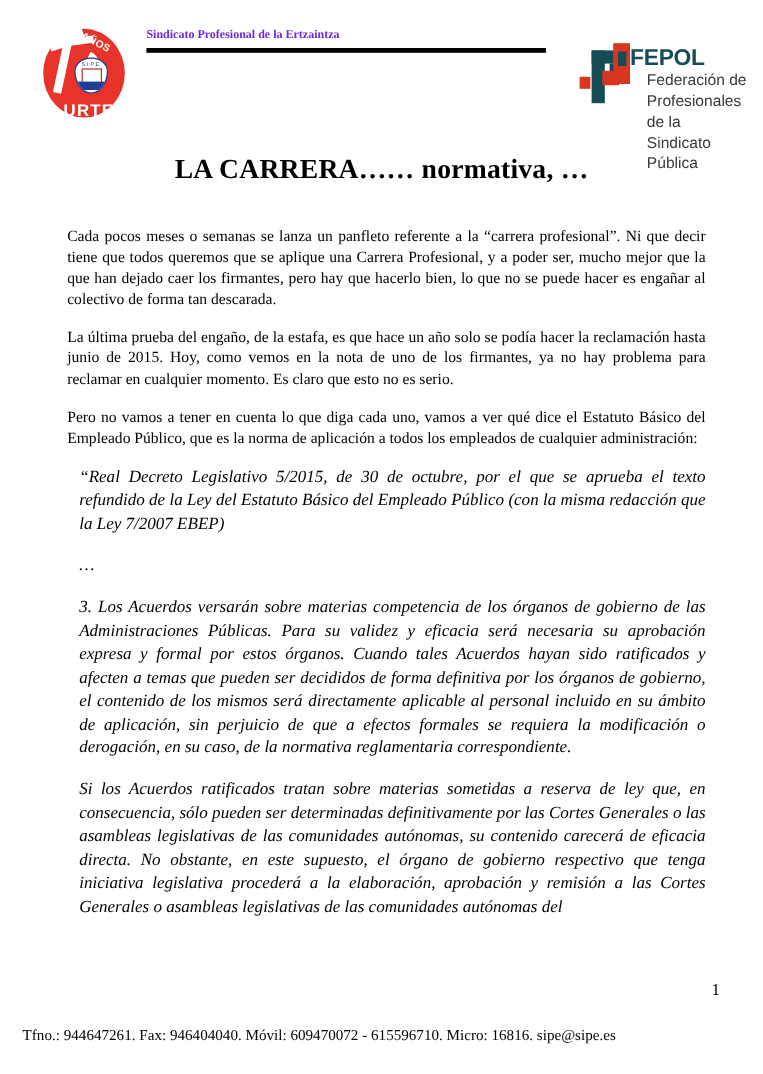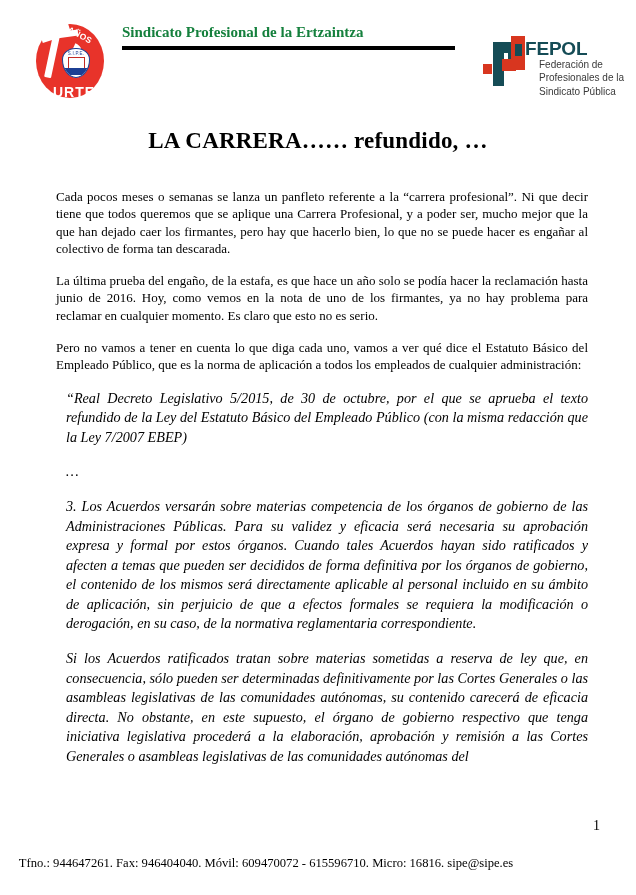--- a/index.html
+++ b/index.html
@@ -155,23 +155,23 @@
   }
 
   
   .header-titles {
     position: absolute;
     left: 122px;
     top: 14px;
     width: 330px;
   }
   .header-line1, .header-line2 {
-    font-size: 15px;
-    font-weight: bold;
-    color: #15803d;
+    font-size: 10px;
+    font-weight: bold;
+    color: #6d28d9;
     white-space: nowrap;
     line-height: 1.1;
   }
   .header-line1 { padding-bottom: 5px; }
   .header-rule {
     width: 333px;
     height: 4px;
     background: #000000;
     margin: 0 0 5px 0;
   }
@@ -230,21 +230,21 @@
     height: 12px;
     background: #154c56;
     margin-right: 3px;
     vertical-align: -1px;
   }
   .fepol-sub {
     position: absolute;
     left: 56px;
     top: 22px;
     font-family: "Liberation Sans", sans-serif;
-    font-size: 10px;
+    font-size: 13px;
     line-height: 1.33;
     color: #3a3a3a;
   }
 
   
   .doc-title {
     position: absolute;
     top: 128px;
     left: 0;
     width: 636px;
@@ -342,25 +342,25 @@
         <span class="sq"></span><span>FEPOL</span>
       </div>
       <div class="fepol-sub">
         <div>Federación de</div>
         <div>Profesionales de la</div>
         <div>Sindicato Pública</div>
       </div>
     </div>
   </div>
 
-  <div class="doc-title">LA CARRERA…… refundido, …</div>
+  <div class="doc-title">LA CARRERA…… normativa, …</div>
 
   <div class="body-wrap">
     <p class="body-par">Cada pocos meses o semanas se lanza un panfleto referente a la “carrera profesional”. Ni que decir tiene que todos queremos que se aplique una Carrera Profesional, y a poder ser, mucho mejor que la que han dejado caer los firmantes, pero hay que hacerlo bien, lo que no se puede hacer es engañar al colectivo de forma tan descarada.</p>
-    <p class="body-par">La última prueba del engaño, de la estafa, es que hace un año solo se podía hacer la reclamación hasta junio de 2016. Hoy, como vemos en la nota de uno de los firmantes, ya no hay problema para reclamar en cualquier momento. Es claro que esto no es serio.</p>
+    <p class="body-par">La última prueba del engaño, de la estafa, es que hace un año solo se podía hacer la reclamación hasta junio de 2015. Hoy, como vemos en la nota de uno de los firmantes, ya no hay problema para reclamar en cualquier momento. Es claro que esto no es serio.</p>
     <p class="body-par">Pero no vamos a tener en cuenta lo que diga cada uno, vamos a ver qué dice el Estatuto Básico del Empleado Público, que es la norma de aplicación a todos los empleados de cualquier administración:</p>
 
     <div class="quote-block">
       <p class="quote-par">“Real Decreto Legislativo 5/2015, de 30 de octubre, por el que se aprueba el texto refundido de la Ley del Estatuto Básico del Empleado Público (con la misma redacción que la Ley 7/2007 EBEP)</p>
       <p class="quote-par">…</p>
       <p class="quote-par">3. Los Acuerdos versarán sobre materias competencia de los órganos de gobierno de las Administraciones Públicas. Para su validez y eficacia será necesaria su aprobación expresa y formal por estos órganos. Cuando tales Acuerdos hayan sido ratificados y afecten a temas que pueden ser decididos de forma definitiva por los órganos de gobierno, el contenido de los mismos será directamente aplicable al personal incluido en su ámbito de aplicación, sin perjuicio de que a efectos formales se requiera la modificación o derogación, en su caso, de la normativa reglamentaria correspondiente.</p>
       <p class="quote-par">Si los Acuerdos ratificados tratan sobre materias sometidas a reserva de ley que, en consecuencia, sólo pueden ser determinadas definitivamente por las Cortes Generales o las asambleas legislativas de las comunidades autónomas, su contenido carecerá de eficacia directa. No obstante, en este supuesto, el órgano de gobierno respectivo que tenga iniciativa legislativa procederá a la elaboración, aprobación y remisión a las Cortes Generales o asambleas legislativas de las comunidades autónomas del</p>
     </div>
   </div>
 

